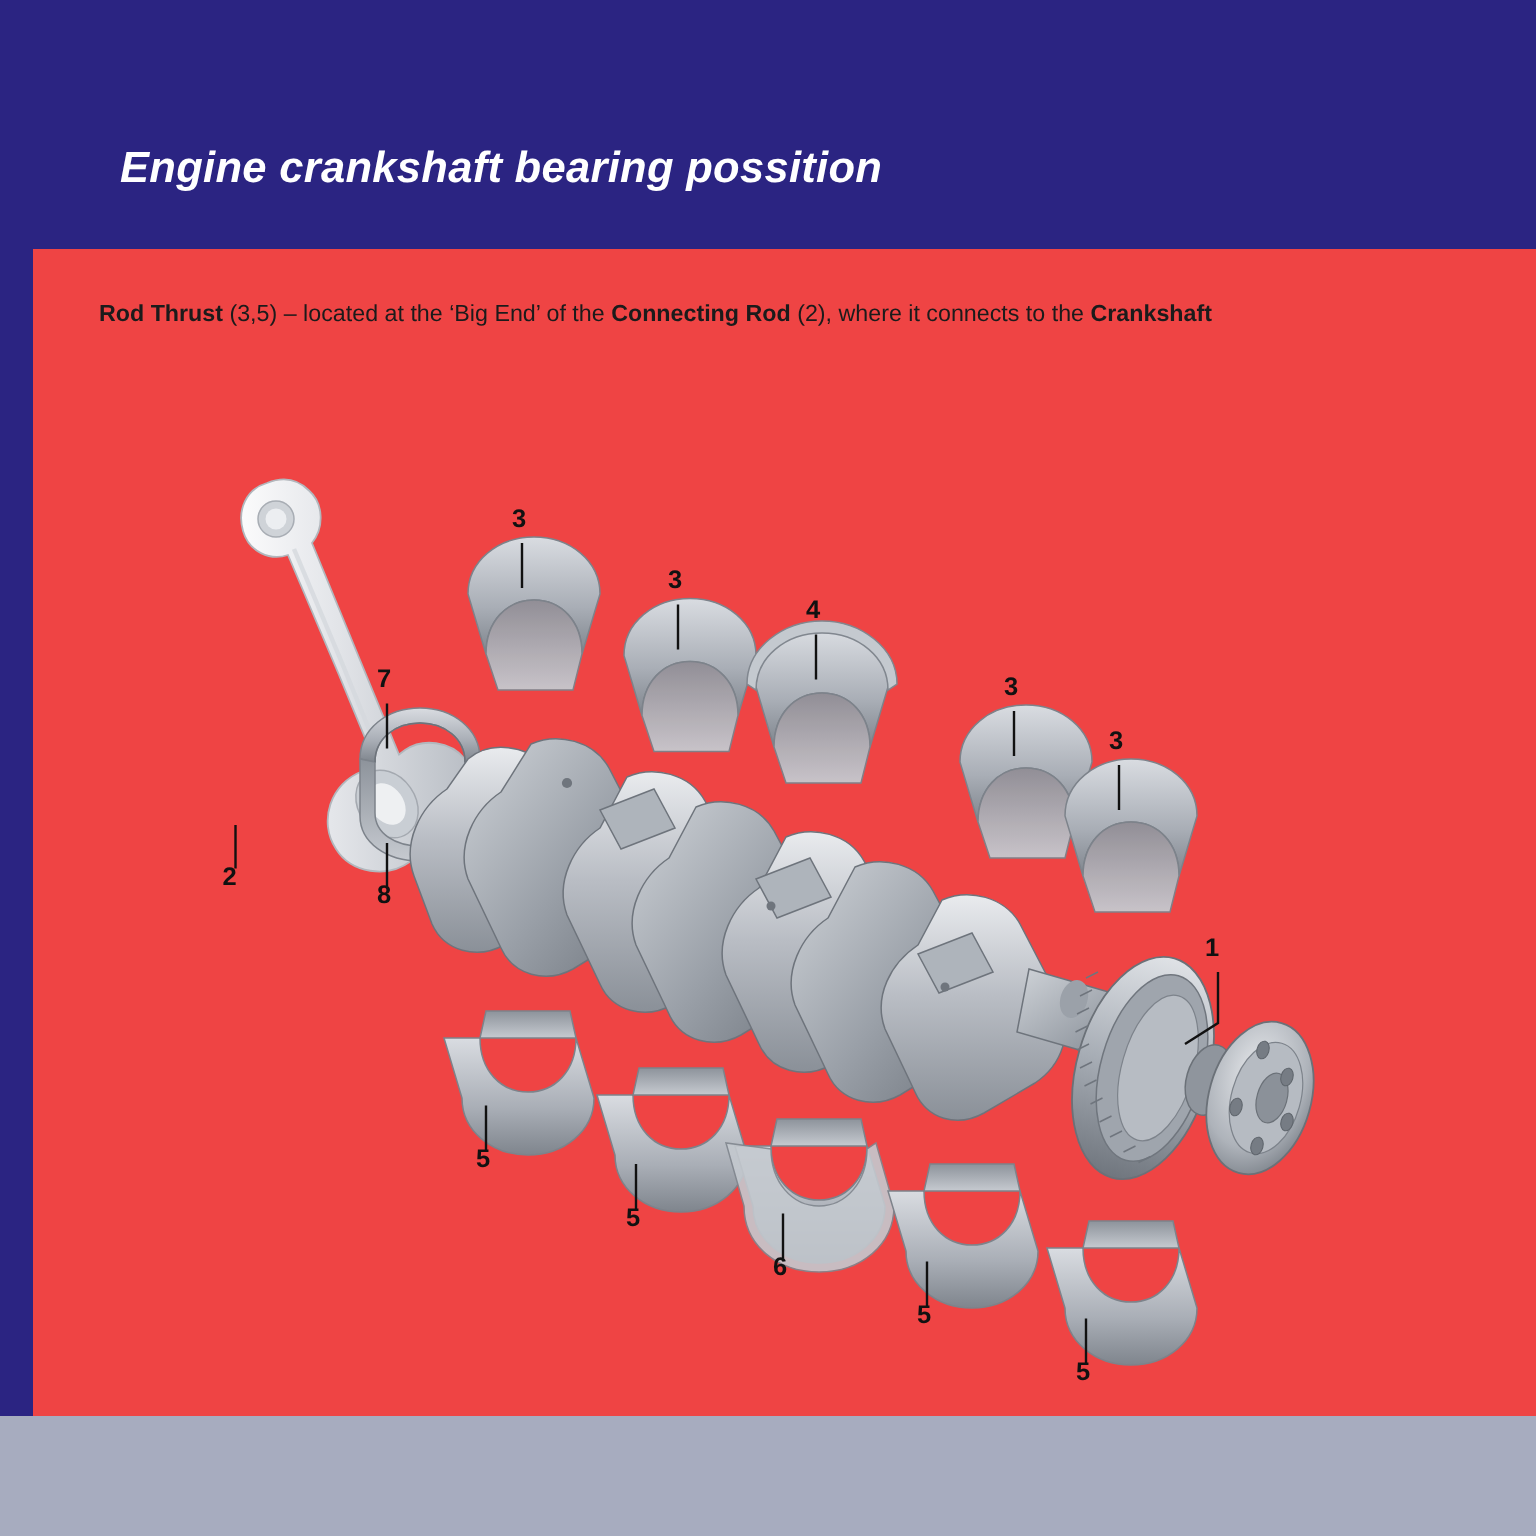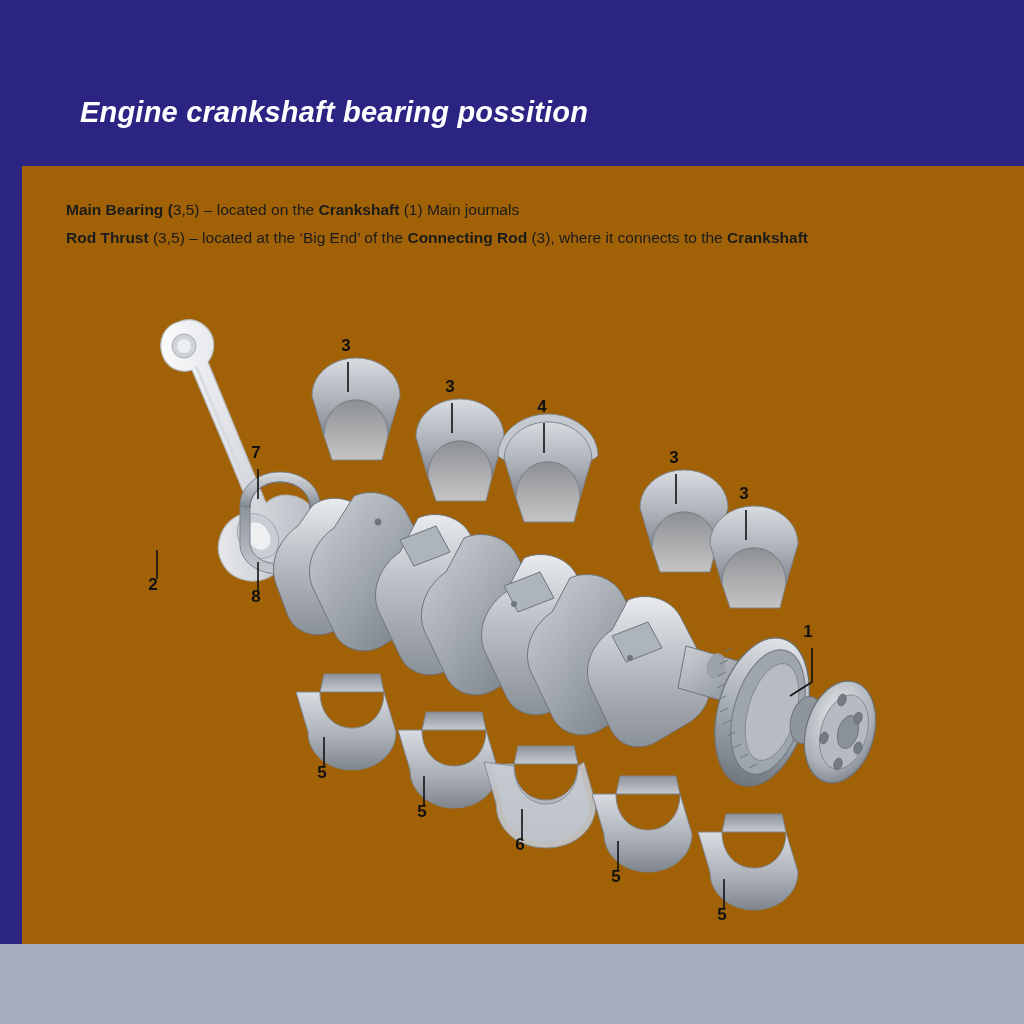--- a/index.html
+++ b/index.html
@@ -11,21 +11,21 @@
     height: 1024px;
     background: #ffffff;
     font-family: "Liberation Sans", sans-serif;
     overflow: hidden;
     position: relative;
   }
   .page {
     position: relative;
     width: 1024px;
     height: 1024px;
-    background: #a16207;
+    background: #ef4444;
   }
   
   .left-band {
     position: absolute;
     left: 0;
     top: 0;
     width: 22px;
     height: 1024px;
     background: #2b2482;
   }
@@ -103,22 +103,21 @@
 </head>
 <body>
 
 <div class="page">
 
   <div class="header-bar"></div>
   <div class="left-band"></div>
   <div class="header-title">Engine crankshaft bearing possition</div>
 
   <div class="legend">
-    <div class="legend-line" id="legend-0"><b>Main Bearing (</b><span>3,5) – located on the </span><b>Crankshaft</b><span> (1) Main journals</span></div>
-    <div class="legend-line" id="legend-1"><b>Rod Thrust</b><span> (3,5) – located at the ‘Big End’ of the </span><b>Connecting Rod</b><span> (3), where it connects to the </span><b>Crankshaft</b></div>
+    <div class="legend-line" id="legend-1"><b>Rod Thrust</b><span> (3,5) – located at the ‘Big End’ of the </span><b>Connecting Rod</b><span> (2), where it connects to the </span><b>Crankshaft</b></div>
   </div>
 
   <div class="diagram">
     <svg width="860" height="640" viewBox="0 0 860 640" xmlns="http://www.w3.org/2000/svg">
       <defs>
         <linearGradient id="gMetal" x1="0" y1="0" x2="0" y2="1">
           <stop offset="0%" stop-color="#e9ebee"></stop>
           <stop offset="45%" stop-color="#b9bdc4"></stop>
           <stop offset="100%" stop-color="#8a9098"></stop>
         </linearGradient>

